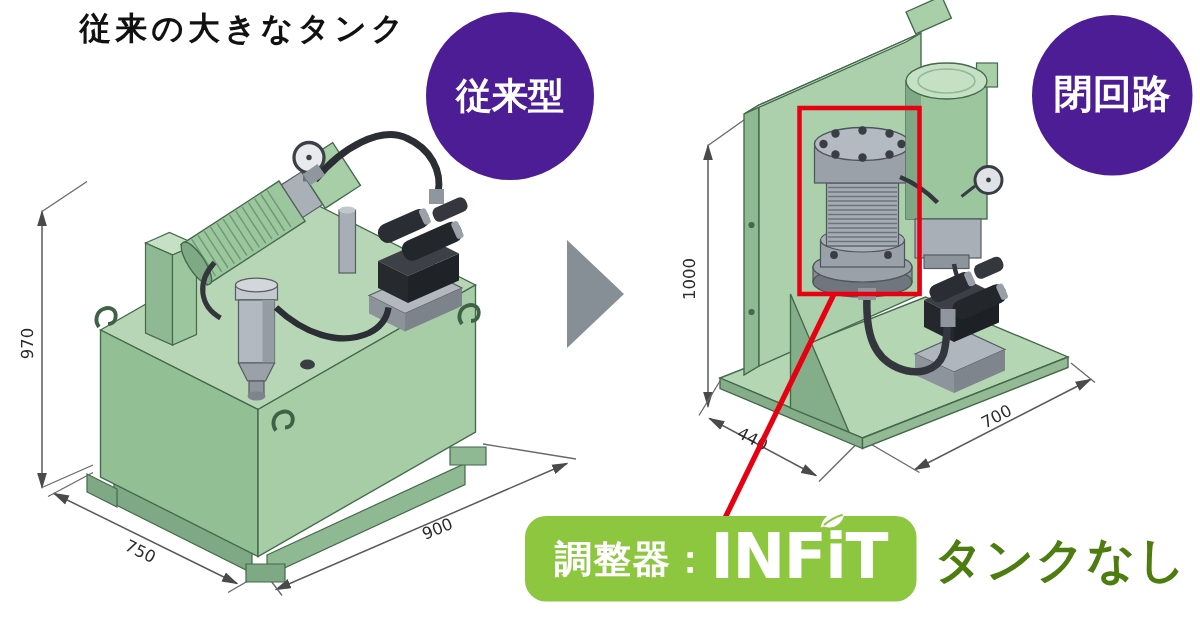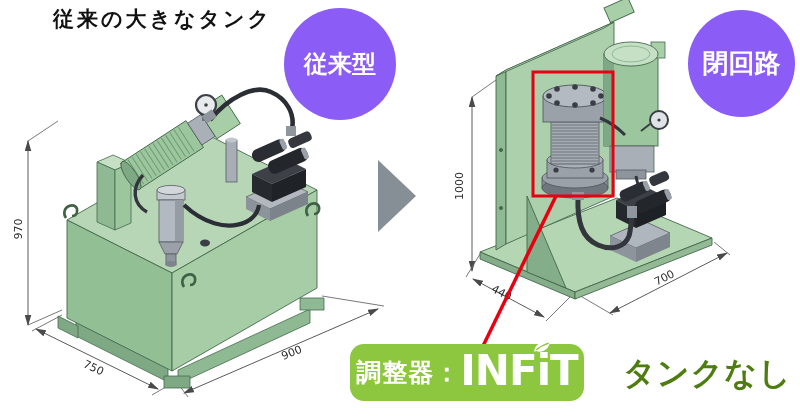--- a/index.html
+++ b/index.html
@@ -9,28 +9,28 @@
   }
   .scene{position:absolute;left:0;top:0;}
   .scene text{font-family:"DejaVu Sans","Liberation Sans",sans-serif;font-size:11px;fill:#2b2b2b;}
   .dim-line{stroke:#5a5a5a;stroke-width:1;fill:none;}
   .ext-line{stroke:#6a6a6a;stroke-width:0.9;fill:none;}
   .page-title{
     position:absolute;left:8px;top:5px;font-size:21px;font-weight:bold;color:#111;
     letter-spacing:3px;white-space:nowrap;margin-left:45px;
   }
   .badge{
-    position:absolute;border-radius:50%;background:#8b5cf6;color:#fff;font-weight:bold;
+    position:absolute;border-radius:50%;background:#4c1d95;color:#fff;font-weight:bold;
     display:flex;flex-direction:column;align-items:center;justify-content:center;
     text-align:center;line-height:1.25;z-index:4;
   }
   .badge-left{left:284px;top:8px;width:112px;height:112px;font-size:24px;}
   .badge-right{left:688px;top:10px;width:107px;height:107px;font-size:26px;text-align:center;}
   .pill{
-    position:absolute;left:350px;top:344px;width:234px;height:57px;background:#8dc63f;
+    position:absolute;left:350px;top:344px;width:261px;height:57px;background:#8dc63f;
     border-radius:14px;display:flex;align-items:center;justify-content:center;
     color:#fff;font-weight:bold;z-index:5;
   }
   .pill-prefix{font-size:25px;letter-spacing:1px;}
   .brand{font-size:42px;letter-spacing:-1px;display:flex;align-items:flex-start;line-height:1;margin-top:-4px;}
   .i-wrap{position:relative;display:inline-block;}
   .leaf{position:absolute;top:-11px;left:-4px;transform:rotate(10deg);}
   .tank-note{
     position:absolute;left:623px;top:352px;font-size:32px;font-weight:bold;color:#4d7c0f;
     letter-spacing:1px;white-space:nowrap;z-index:5;

